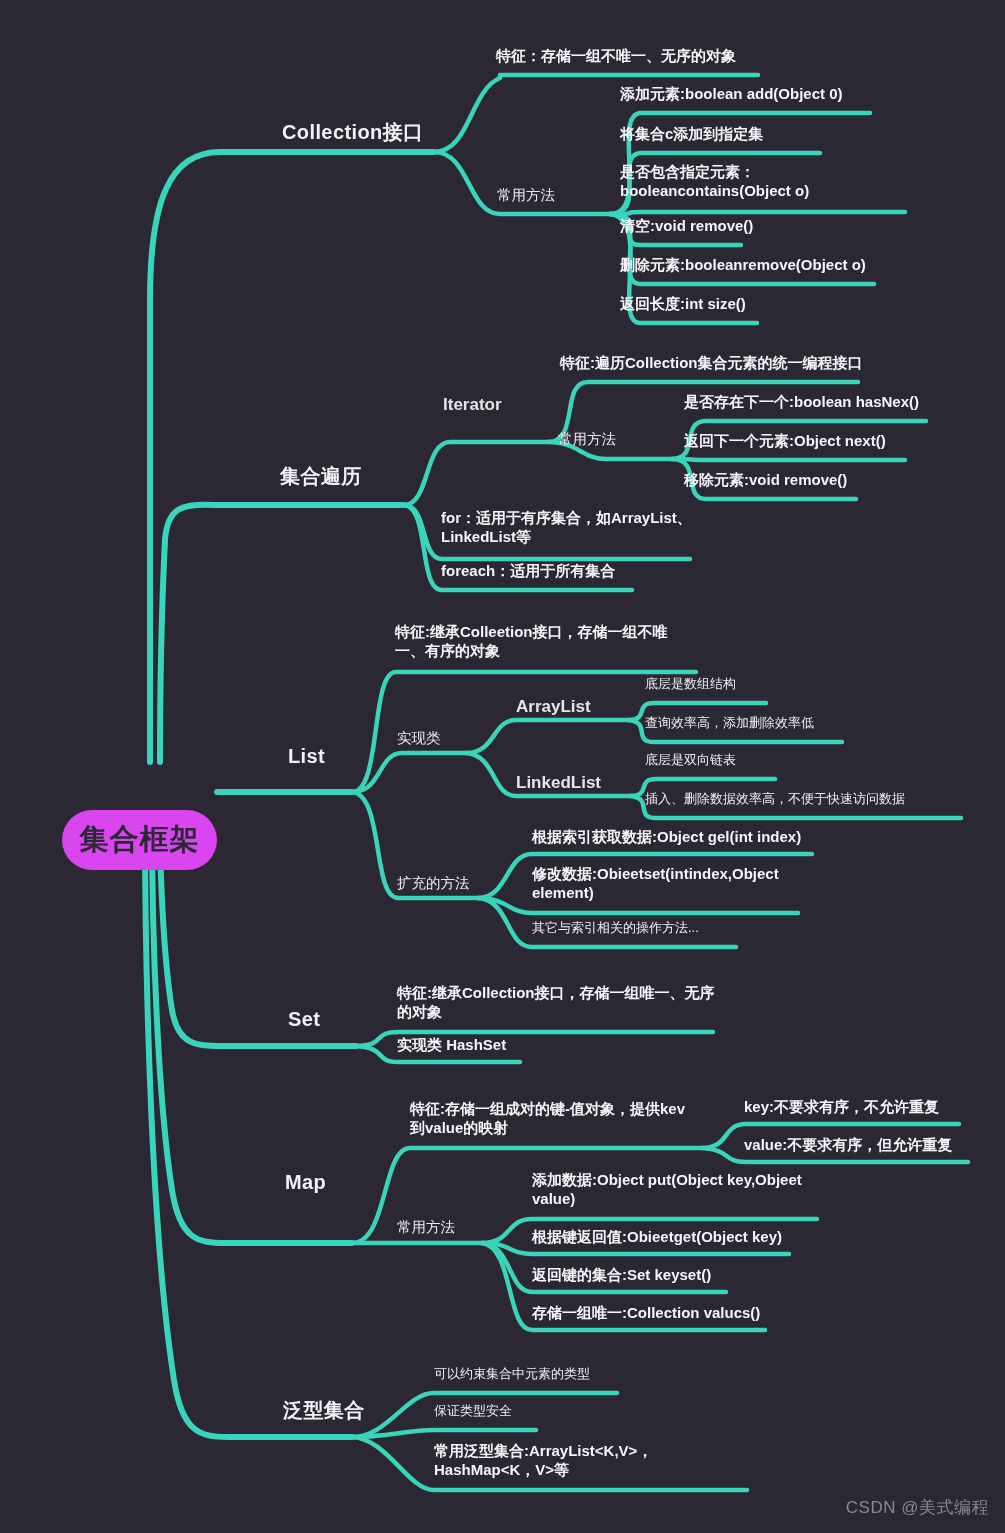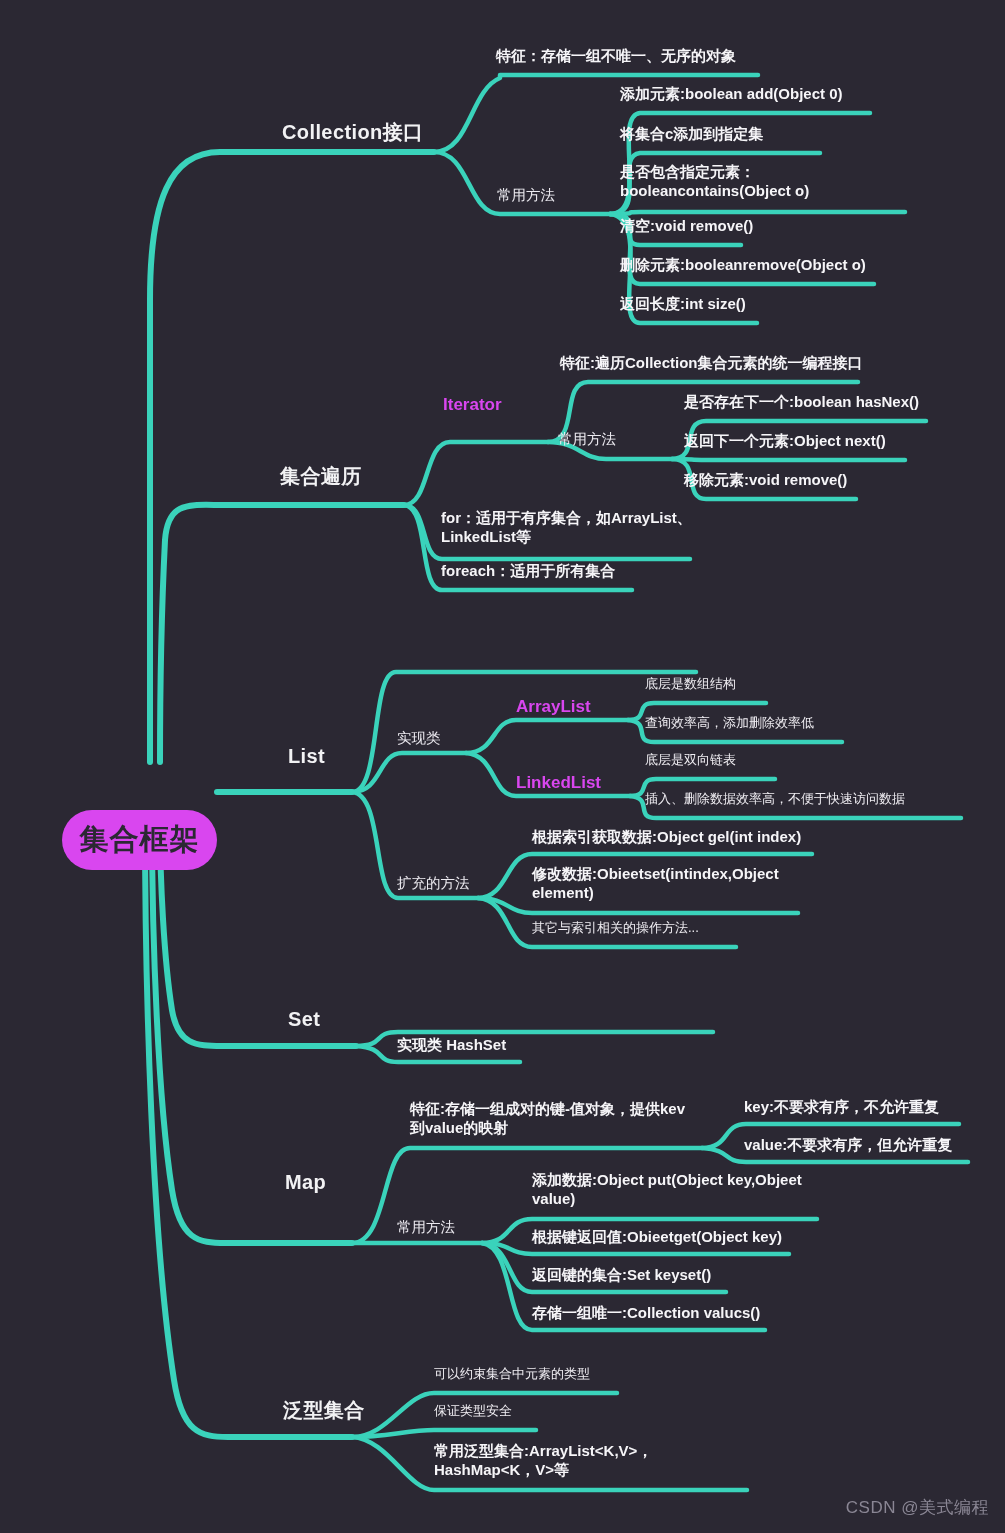--- a/index.html
+++ b/index.html
@@ -60,21 +60,21 @@
   
   .lvl2 {
     font-size: 14.5px;
     font-weight: normal;
     color: #eceaf0;
   }
   
   .lvl2b {
     font-size: 17px;
     font-weight: bold;
-    color: #d946ef;
+    color: #e5e5e5;
   }
   
   .lvl3 {
     font-size: 15px;
     font-weight: bold;
     color: #f6f5f8;
   }
   .lvl3n {
     font-size: 13px;
     font-weight: normal;
@@ -189,37 +189,39 @@
 
   <div class="node lvl3" style="left:684px; top:392px; width:310px;">是否存在下一个:boolean hasNex()</div>
   <div class="node lvl3" style="left:684px; top:431px; width:310px;">返回下一个元素:Object next()</div>
   <div class="node lvl3" style="left:684px; top:470px; width:310px;">移除元素:void remove()</div>
 
   <div class="node lvl3" style="left:441px; top:508px; width:262px;">for：适用于有序集合，如ArrayList、LinkedList等</div>
   <div class="node lvl3" style="left:441px; top:561px; width:280px;">foreach：适用于所有集合</div>
 
   <div class="node lvl1" style="left:288px; top:744px; width:80px;">List</div>
 
+  <div class="node lvl3" style="left:395px; top:622px; width:300px;">特征:继承Colleetion接口，存储一组不唯一、有序的对象</div>
 
   <div class="node lvl2" style="left:397px; top:729px; width:100px;">实现类</div>
 
   <div class="node lvl2b" style="left:516px; top:696px; width:120px;">ArrayList</div>
   <div class="node lvl3n" style="left:645px; top:676px; width:300px;">底层是数组结构</div>
   <div class="node lvl3n" style="left:645px; top:715px; width:300px;">查询效率高，添加删除效率低</div>
 
   <div class="node lvl2b" style="left:516px; top:772px; width:130px;">LinkedList</div>
   <div class="node lvl3n" style="left:645px; top:752px; width:300px;">底层是双向链表</div>
   <div class="node lvl3n" style="left:645px; top:791px; width:330px;">插入、删除数据效率高，不便于快速访问数据</div>
 
   <div class="node lvl2" style="left:397px; top:874px; width:110px;">扩充的方法</div>
   <div class="node lvl3" style="left:532px; top:827px; width:320px;">根据索引获取数据:Object gel(int index)</div>
   <div class="node lvl3" style="left:532px; top:864px; width:262px;">修改数据:Obieetset(intindex,Object element)</div>
   <div class="node lvl3n" style="left:532px; top:920px; width:320px;">其它与索引相关的操作方法...</div>
 
   <div class="node lvl1" style="left:288px; top:1007px; width:80px;">Set</div>
+  <div class="node lvl3" style="left:397px; top:983px; width:320px;">特征:继承Collection接口，存储一组唯一、无序的对象</div>
   <div class="node lvl3" style="left:397px; top:1035px; width:320px;">实现类 HashSet</div>
 
   <div class="node lvl1" style="left:285px; top:1170px; width:80px;">Map</div>
 
   <div class="node lvl3" style="left:410px; top:1099px; width:285px;">特征:存储一组成对的键-值对象，提供kev到value的映射</div>
   <div class="node lvl3" style="left:744px; top:1097px; width:265px;">key:不要求有序，不允许重复</div>
   <div class="node lvl3" style="left:744px; top:1135px; width:265px;">value:不要求有序，但允许重复</div>
 
   <div class="node lvl2" style="left:397px; top:1218px; width:100px;">常用方法</div>
   <div class="node lvl3" style="left:532px; top:1170px; width:272px;">添加数据:Object put(Object key,Objeet value)</div>

